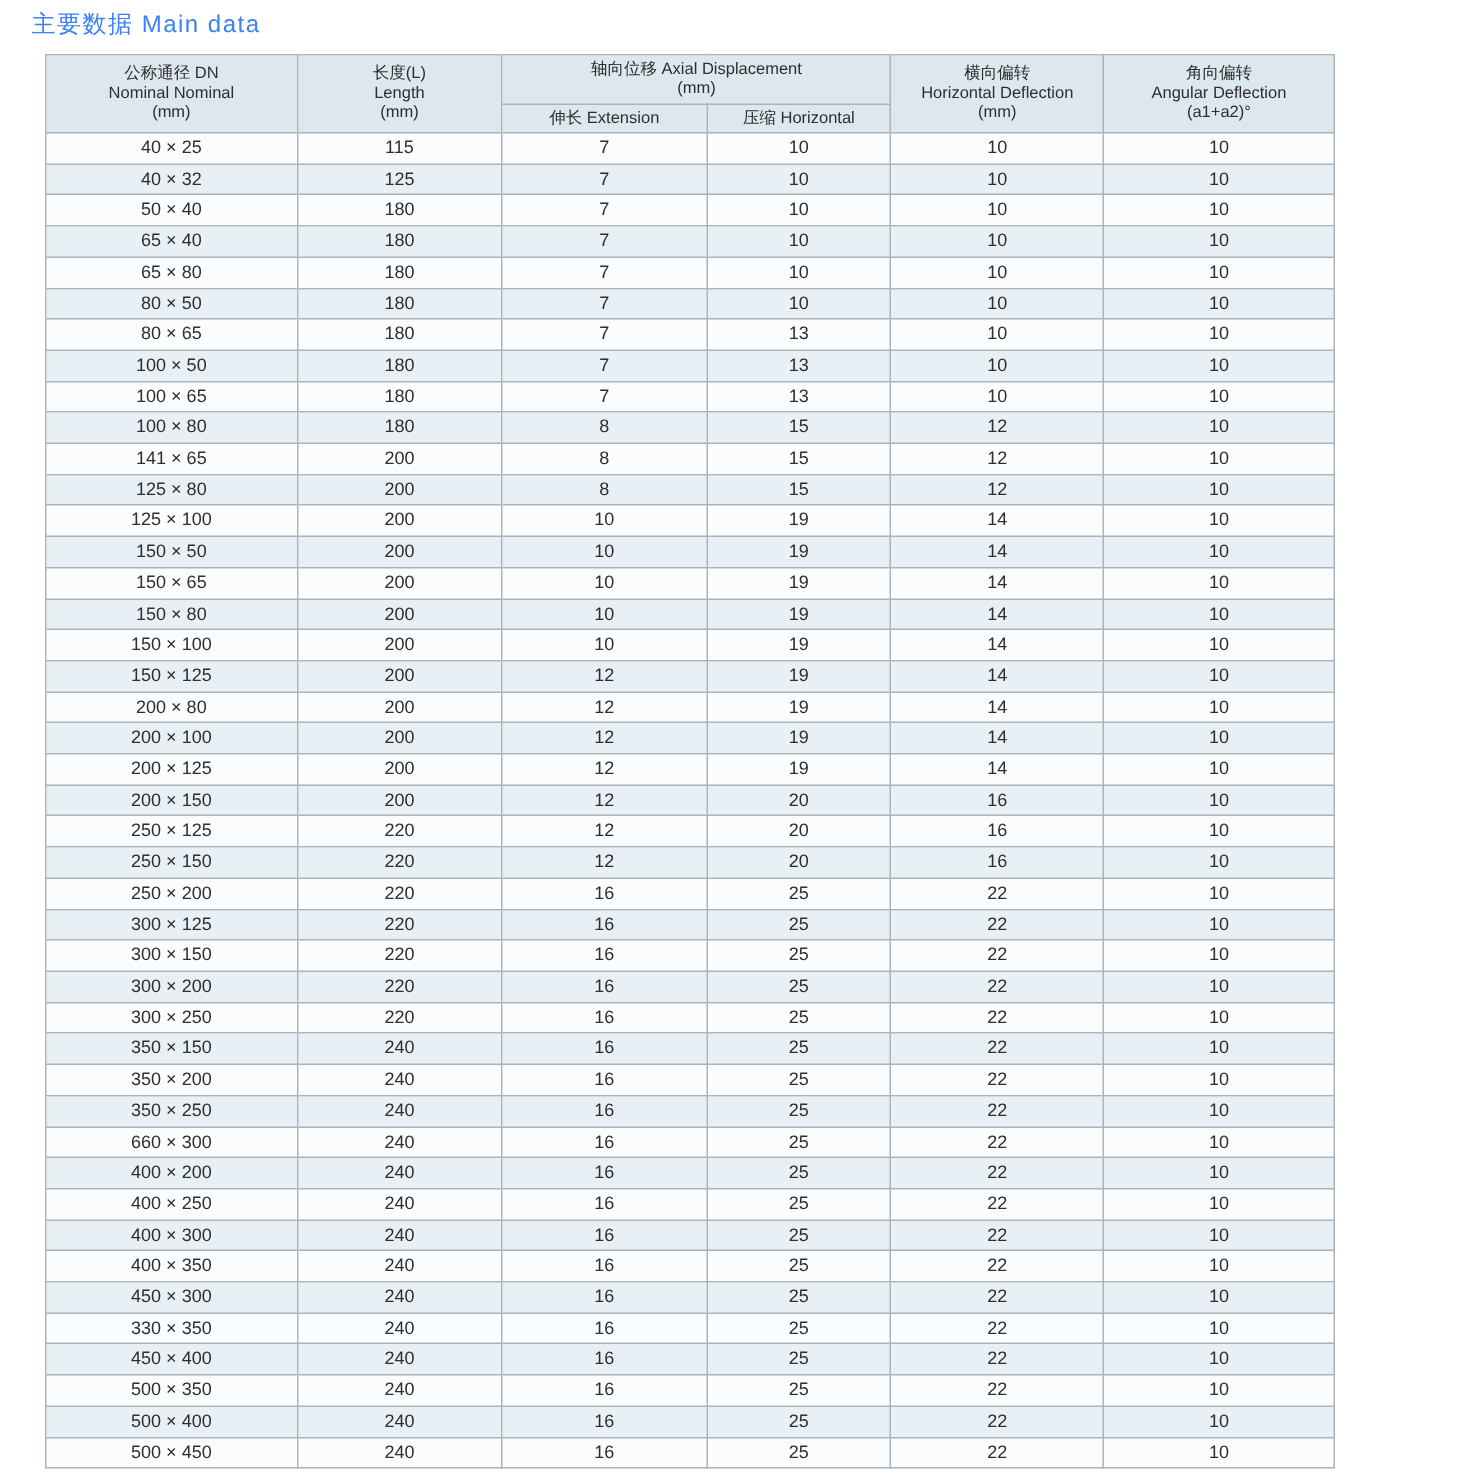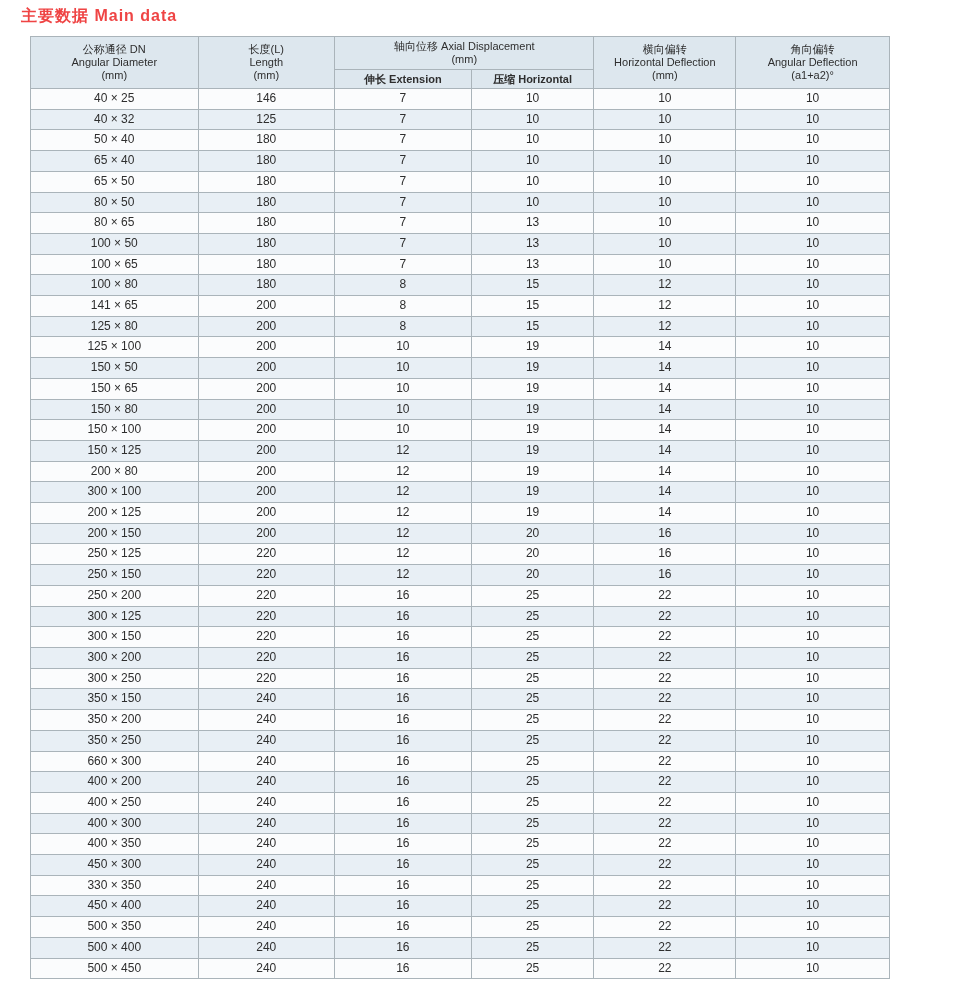--- a/index.html
+++ b/index.html
@@ -17,22 +17,22 @@
     width:977px;height:988px;
     font-family:"Liberation Sans","DejaVu Sans",sans-serif;
     color:var(--c-text);
     background:var(--c-bg);
     position:relative;
   }
   .page-title{
     position:absolute;
     left:21px;top:6px;
     font-size:16px;
-    font-weight:bold;
-    color:#ef4444;
+    font-weight:normal;
+    color:#3b82f6;
     letter-spacing:1px;
   }
   table.main-table{
     position:absolute;
     left:30px;top:36px;
     width:860px;
     border-collapse:collapse;
     table-layout:fixed;
     font-size:12px;
   }
@@ -47,21 +47,21 @@
   }
   table.main-table{border:1px solid var(--c-border-outer);}
   thead th{
     background:var(--c-header-bg);
     font-weight:normal;
     font-size:11px;
     line-height:13px;
     padding:2px 1px;
   }
   thead tr.h1 th{height:33px;}
-  thead tr.h2 th{height:19px;font-weight:bold;}
+  thead tr.h2 th{height:19px;}
   tbody td{
     height:19.7px;
     line-height:19.7px;
     padding:0 2px;
   }
   tbody tr:nth-child(odd) td{background:var(--c-row-odd);}
   tbody tr:nth-child(even) td{background:var(--c-row-even);}
   .hline{display:block;}
 </style>
 </head>
@@ -75,21 +75,21 @@
     <col style="width:15.9%">
     <col style="width:15.9%">
     <col style="width:14.3%">
     <col style="width:16.5%">
     <col style="width:17.9%">
   </colgroup>
   <thead>
     <tr class="h1">
       <th rowspan="2">
         <span class="hline">公称通径 DN</span>
-        <span class="hline">Angular Diameter</span>
+        <span class="hline">Nominal Nominal</span>
         <span class="hline">(mm)</span>
       </th>
       <th rowspan="2">
         <span class="hline">长度(L)</span>
         <span class="hline">Length</span>
         <span class="hline">(mm)</span>
       </th>
       <th colspan="2">
         <span class="hline">轴向位移 Axial Displacement</span>
         <span class="hline">(mm)</span>
@@ -106,21 +106,21 @@
       </th>
     </tr>
     <tr class="h2">
       <th>伸长 Extension</th>
       <th>压缩 Horizontal</th>
     </tr>
   </thead>
   <tbody id="table-body">
       <tr>
         <td>40 × 25</td>
-        <td>146</td>
+        <td>115</td>
         <td>7</td>
         <td>10</td>
         <td>10</td>
         <td>10</td>
       </tr>
       <tr>
         <td>40 × 32</td>
         <td>125</td>
         <td>7</td>
         <td>10</td>
@@ -137,21 +137,21 @@
       </tr>
       <tr>
         <td>65 × 40</td>
         <td>180</td>
         <td>7</td>
         <td>10</td>
         <td>10</td>
         <td>10</td>
       </tr>
       <tr>
-        <td>65 × 50</td>
+        <td>65 × 80</td>
         <td>180</td>
         <td>7</td>
         <td>10</td>
         <td>10</td>
         <td>10</td>
       </tr>
       <tr>
         <td>80 × 50</td>
         <td>180</td>
         <td>7</td>
@@ -257,21 +257,21 @@
       </tr>
       <tr>
         <td>200 × 80</td>
         <td>200</td>
         <td>12</td>
         <td>19</td>
         <td>14</td>
         <td>10</td>
       </tr>
       <tr>
-        <td>300 × 100</td>
+        <td>200 × 100</td>
         <td>200</td>
         <td>12</td>
         <td>19</td>
         <td>14</td>
         <td>10</td>
       </tr>
       <tr>
         <td>200 × 125</td>
         <td>200</td>
         <td>12</td>

